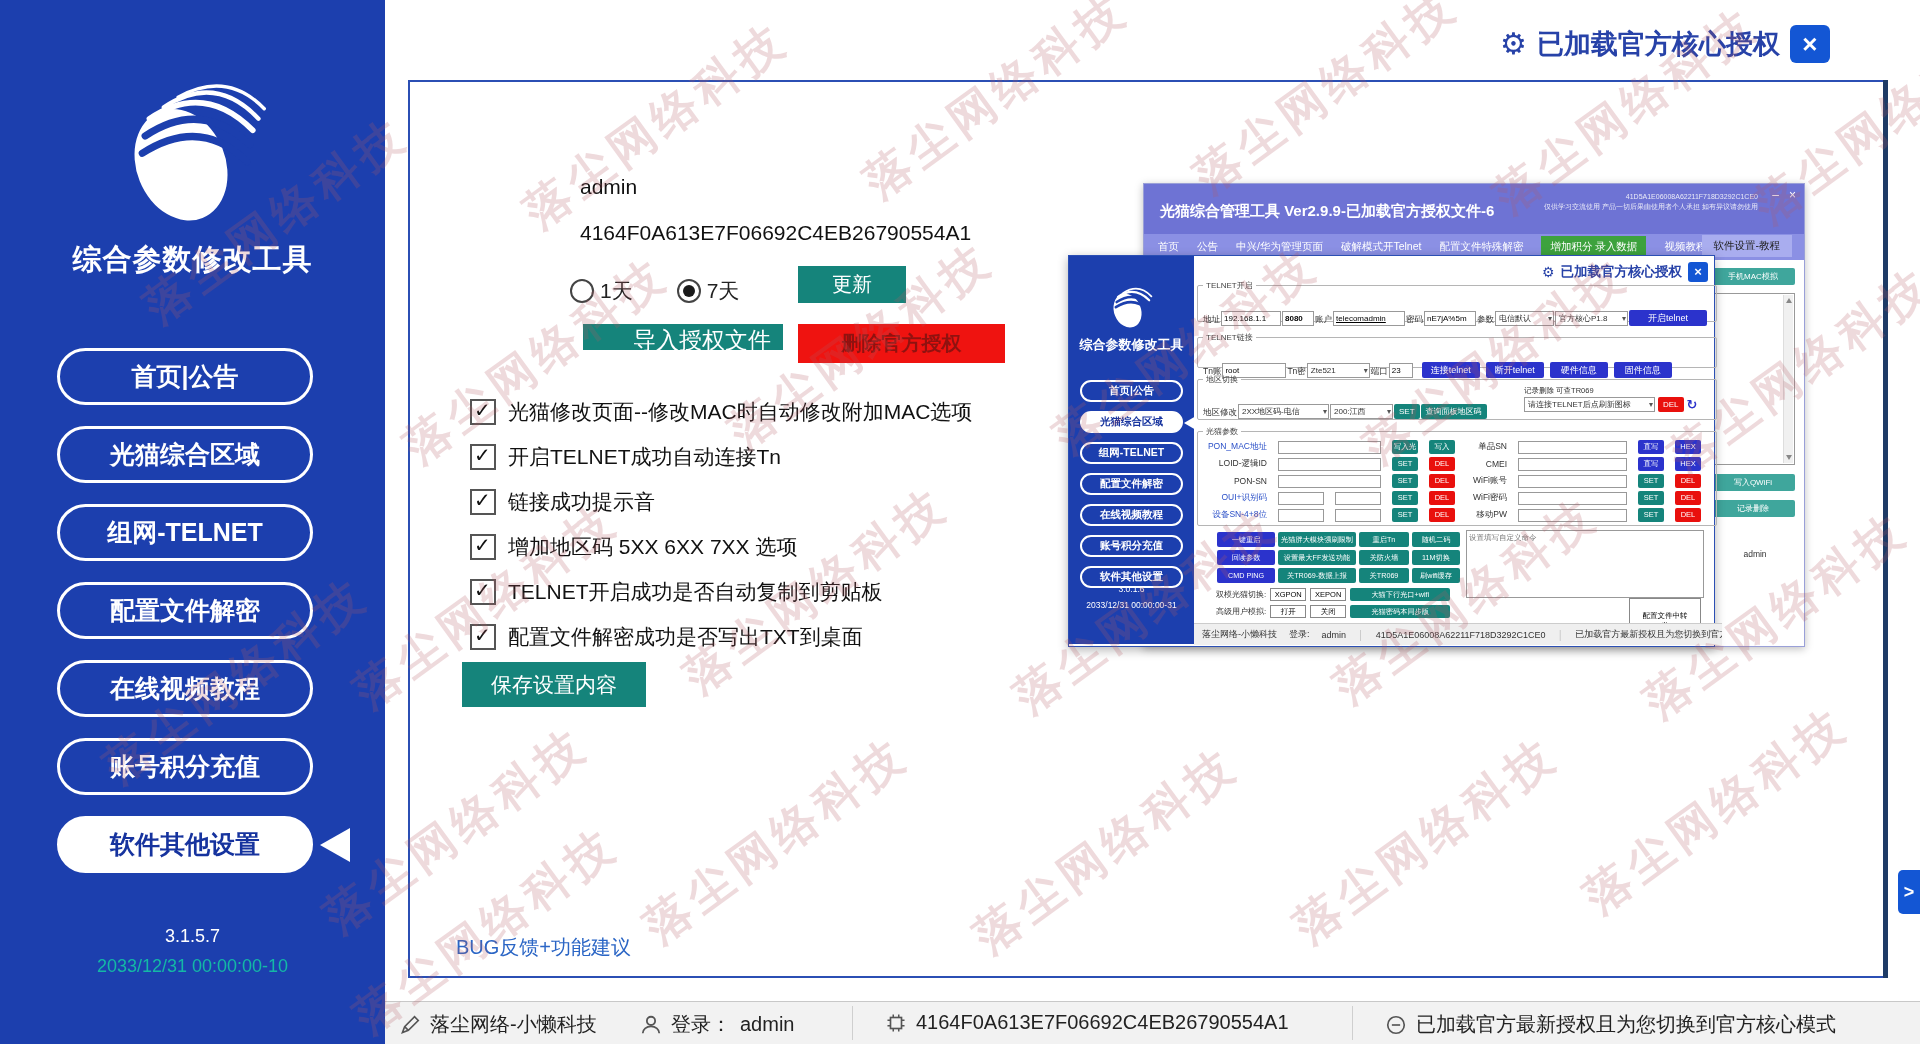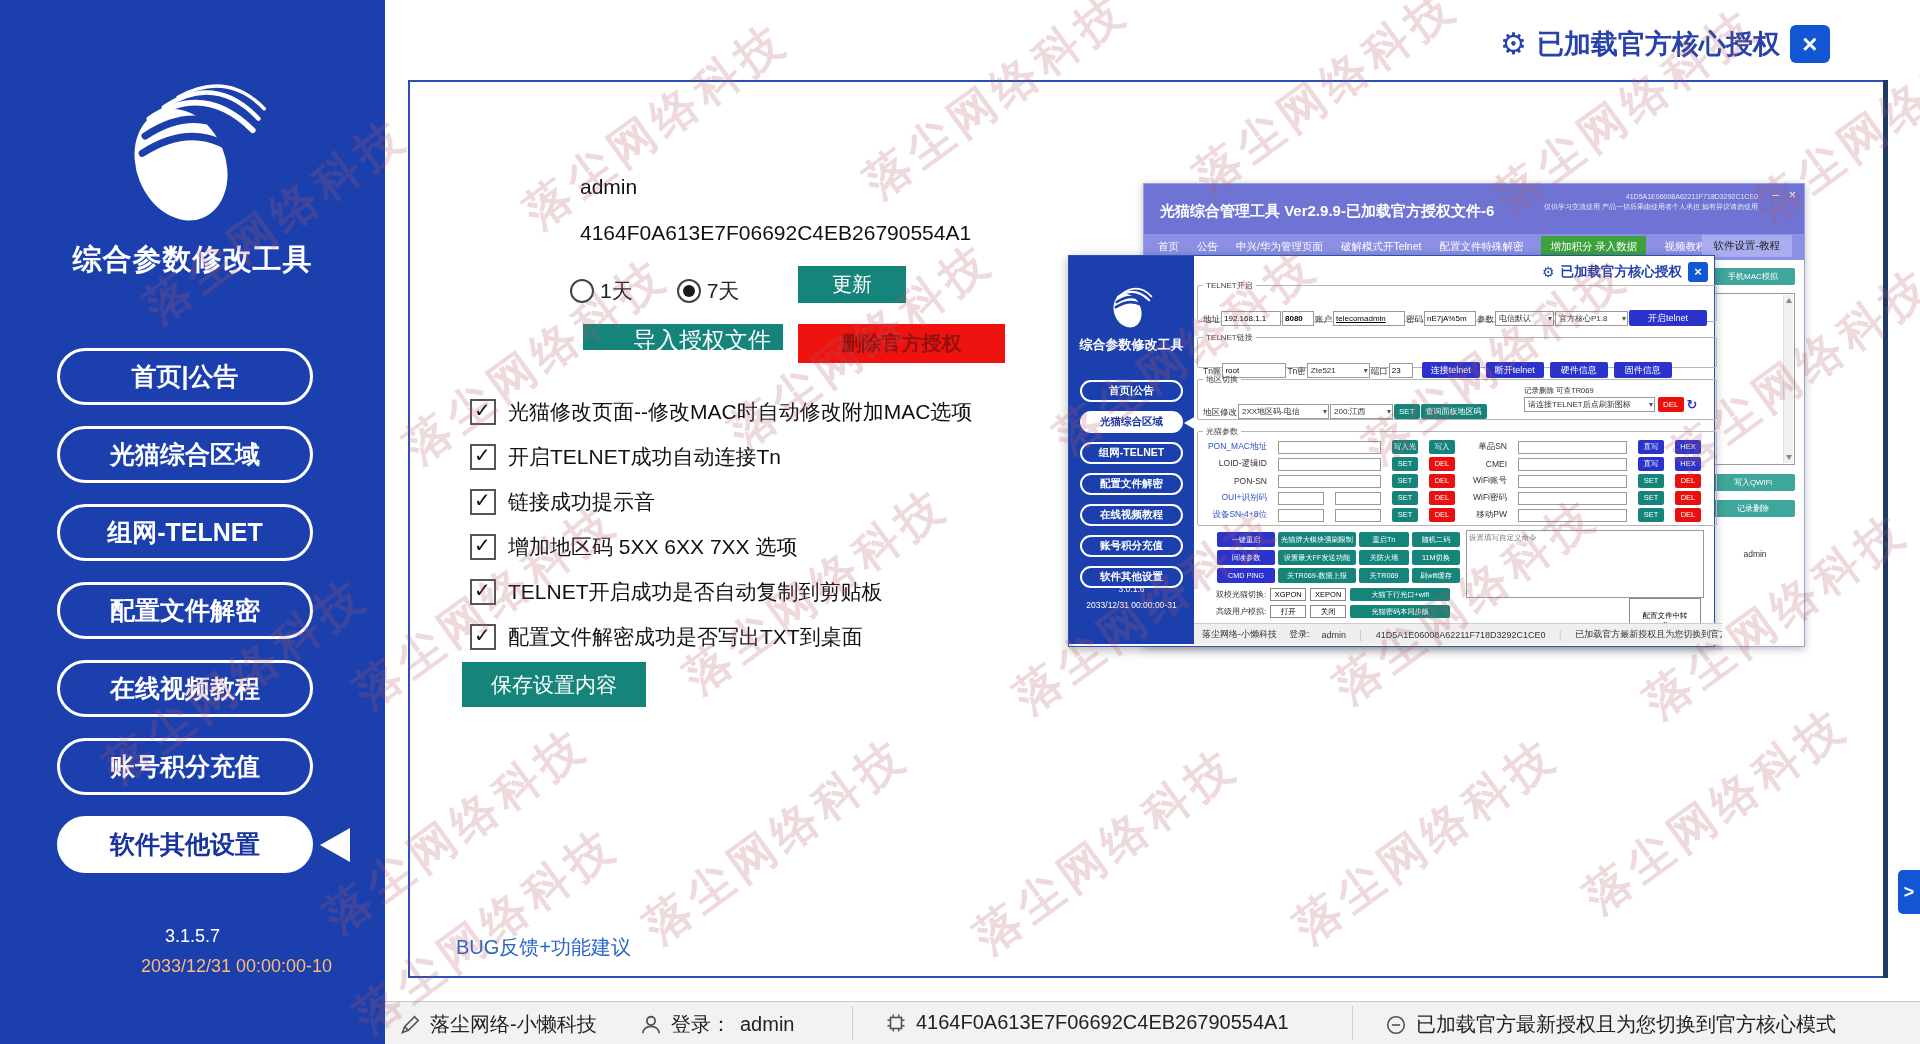--- a/index.html
+++ b/index.html
@@ -12,21 +12,21 @@
               color:#fff;font-size:29px;font-weight:bold;letter-spacing:1px;}
   .side-menu{position:absolute;left:57px;top:348px;width:256px;}
   .side-item{position:relative;height:51px;margin-bottom:21px;border:3px solid #fff;border-radius:29px;
              display:flex;align-items:center;justify-content:center;color:#fff;
              font-size:25px;font-weight:bold;cursor:pointer;background:transparent;}
   .side-item.active{background:#fff;color:#16339E;}
   .side-arrow{display:none;}
   .side-item .side-arrow.show{display:block;position:absolute;right:-40px;top:9px;width:0;height:0;
              border-top:17px solid transparent;border-bottom:17px solid transparent;border-right:30px solid #fff;}
   .side-version{position:absolute;left:0;top:926px;width:385px;text-align:center;color:#fff;font-size:18px;}
-  .side-build{position:absolute;left:0;top:956px;width:385px;text-align:center;color:#fdba74;font-size:18px;margin-left:44px;}
+  .side-build{position:absolute;left:0;top:956px;width:385px;text-align:center;color:#14b8a6;font-size:18px;}
   
   .hdr{position:absolute;top:24px;left:1500px;height:40px;display:flex;align-items:center;gap:10px;z-index:4;}
   .gear{color:#2742A8;font-size:30px;line-height:30px;}
   .hdr-status{color:#2742A8;font-size:27px;font-weight:bold;}
   .hdr-close{width:40px;height:38px;background:#1356D4;border-radius:6px;color:#fff;font-size:26px;
              font-weight:bold;display:flex;align-items:center;justify-content:center;border:none;cursor:pointer;}
   
   .panel{position:absolute;left:408px;top:80px;width:1474px;height:894px;border:2px solid #2B4FB4;background:#fff;z-index:1;}
   .edge-line{position:absolute;left:1883px;top:80px;width:5px;height:898px;background:#1E3B66;z-index:2;}
   .expand-tab{position:absolute;left:1898px;top:870px;width:22px;height:44px;background:#1356D4;

